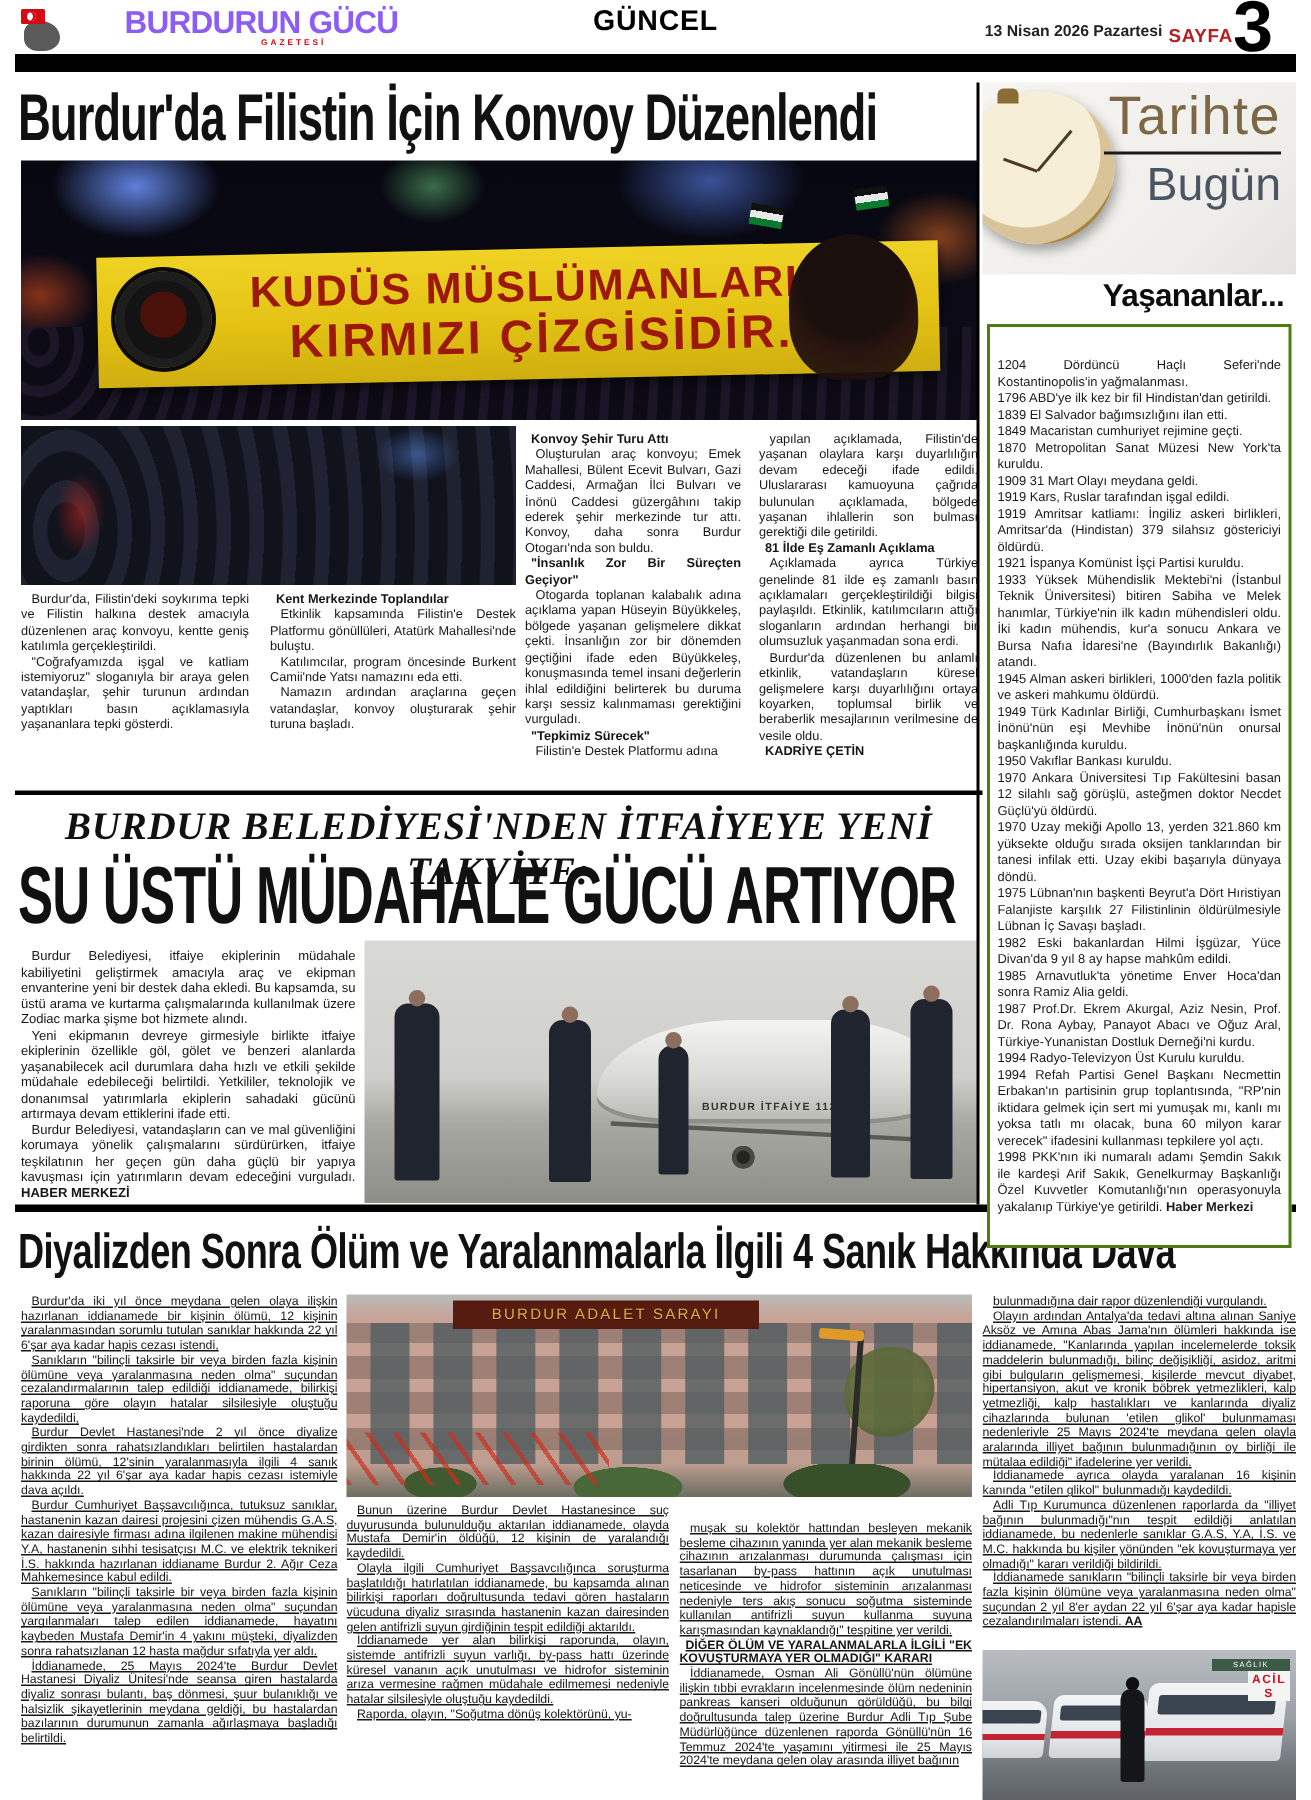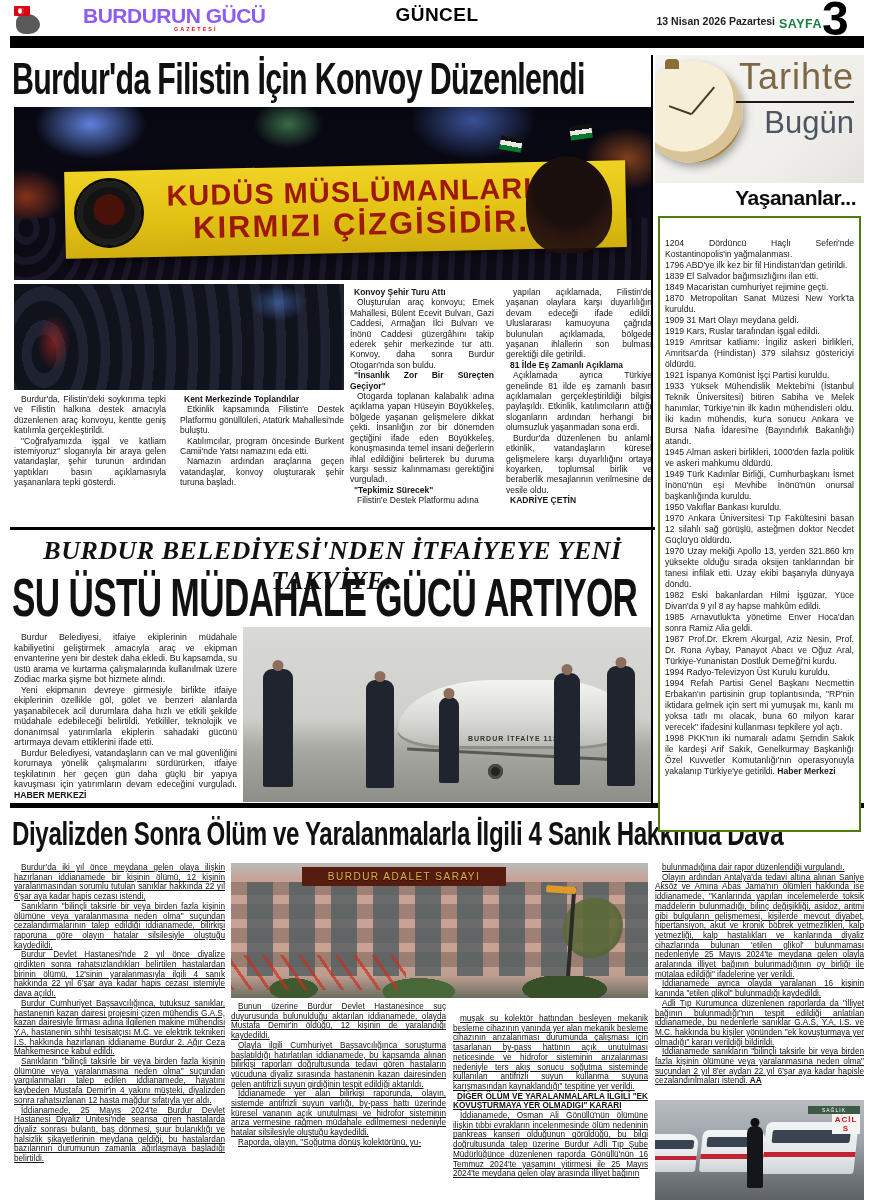--- a/index.html
+++ b/index.html
@@ -9,21 +9,21 @@
   .logo{position:absolute;left:14px;top:4px;height:32px;}
   .flagwrap{position:absolute;left:0;top:2px;width:30px;height:28px;}
   .flagblob{position:absolute;left:2px;top:8px;width:24px;height:20px;background:#5a5a5a;border-radius:40% 55% 45% 40%;}
   .flag{position:absolute;left:0;top:0;width:16px;height:10px;background:#d60a12;border-radius:1px;}
   .flag::after{content:"";position:absolute;left:4px;top:2px;width:6px;height:6px;border-radius:50%;background:#fff;
                box-shadow:inset -2px 0 0 #d60a12;}
   .logotext{position:absolute;left:34px;top:0;font-weight:700;font-size:21px;letter-spacing:-.5px;color:#8b5cf6;white-space:nowrap;margin-left:35px;}
   .logosub{position:absolute;left:160px;top:22px;font-size:5.5px;font-weight:700;color:#e30613;letter-spacing:2px;}
   .section{position:absolute;left:0;right:0;top:4px;text-align:center;font-weight:900;font-size:19px;letter-spacing:.5px;color:#000;}
   .dateline{position:absolute;left:655px;top:15px;width:120px;text-align:right;font-size:10.5px;font-weight:700;color:#222;}
-  .sayfa{position:absolute;left:779px;top:17px;font-size:12.5px;font-weight:700;color:#15803d;letter-spacing:.5px;text-align:center;}
+  .sayfa{position:absolute;left:779px;top:17px;font-size:12.5px;font-weight:700;color:#b91c1c;letter-spacing:.5px;text-align:center;}
   .pageno{position:absolute;left:822px;top:-9px;font-size:48px;font-weight:900;color:#000;}
   .bar{position:absolute;background:#000;}
   
   .h1{position:absolute;left:12px;top:56px;font-size:44px;line-height:46px;font-weight:900;letter-spacing:-1px;
       white-space:nowrap;transform:scaleX(.69);transform-origin:0 50%;}
   .h2k{position:absolute;left:10px;top:536px;width:645px;text-align:center;
        font-family:"Liberation Serif",serif;font-style:italic;font-weight:700;font-size:26px;letter-spacing:.5px;}
   .h2{position:absolute;left:12px;top:568px;font-size:54px;line-height:58px;font-weight:900;letter-spacing:-1px;
       white-space:nowrap;transform:scaleX(.65);transform-origin:0 50%;}
   .h3{position:absolute;left:12px;top:812px;font-size:33px;line-height:44px;font-weight:900;letter-spacing:-.5px;
@@ -286,20 +286,21 @@
       <div class="event">1909 31 Mart Olayı meydana geldi.</div>
       <div class="event">1919 Kars, Ruslar tarafından işgal edildi.</div>
       <div class="event">1919 Amritsar katliamı: İngiliz askeri birlikleri, Amritsar'da (Hindistan) 379 silahsız göstericiyi öldürdü.</div>
       <div class="event">1921 İspanya Komünist İşçi Partisi kuruldu.</div>
       <div class="event">1933 Yüksek Mühendislik Mektebi'ni (İstanbul Teknik Üniversitesi) bitiren Sabiha ve Melek hanımlar, Türkiye'nin ilk kadın mühendisleri oldu. İki kadın mühendis, kur'a sonucu Ankara ve Bursa Nafıa İdaresi'ne (Bayındırlık Bakanlığı) atandı.</div>
       <div class="event">1945 Alman askeri birlikleri, 1000'den fazla politik ve askeri mahkumu öldürdü.</div>
       <div class="event">1949 Türk Kadınlar Birliği, Cumhurbaşkanı İsmet İnönü'nün eşi Mevhibe İnönü'nün onursal başkanlığında kuruldu.</div>
       <div class="event">1950 Vakıflar Bankası kuruldu.</div>
       <div class="event">1970 Ankara Üniversitesi Tıp Fakültesini basan 12 silahlı sağ görüşlü, asteğmen doktor Necdet Güçlü'yü öldürdü.</div>
       <div class="event">1970 Uzay mekiği Apollo 13, yerden 321.860 km yüksekte olduğu sırada oksijen tanklarından bir tanesi infilak etti. Uzay ekibi başarıyla dünyaya döndü.</div>
+      <div class="event">1975 Lübnan'nın başkenti Beyrut'a Dört Hıristiyan Falanjiste karşılık 27 Filistinlinin öldürülmesiyle Lübnan İç Savaşı başladı.</div>
       <div class="event">1982 Eski bakanlardan Hilmi İşgüzar, Yüce Divan'da 9 yıl 8 ay hapse mahkûm edildi.</div>
       <div class="event">1985 Arnavutluk'ta yönetime Enver Hoca'dan sonra Ramiz Alia geldi.</div>
       <div class="event">1987 Prof.Dr. Ekrem Akurgal, Aziz Nesin, Prof. Dr. Rona Aybay, Panayot Abacı ve Oğuz Aral, Türkiye-Yunanistan Dostluk Derneği'ni kurdu.</div>
       <div class="event">1994 Radyo-Televizyon Üst Kurulu kuruldu.</div>
       <div class="event">1994 Refah Partisi Genel Başkanı Necmettin Erbakan'ın partisinin grup toplantısında, "RP'nin iktidara gelmek için sert mi yumuşak mı, kanlı mı yoksa tatlı mı olacak, buna 60 milyon karar verecek" ifadesini kullanması tepkilere yol açtı.</div>
       <div class="event">1998 PKK'nın iki numaralı adamı Şemdin Sakık ile kardeşi Arif Sakık, Genelkurmay Başkanlığı Özel Kuvvetler Komutanlığı'nın operasyonuyla yakalanıp Türkiye'ye getirildi.<b> Haber Merkezi</b></div>
     </div>
 
 </div>
 

